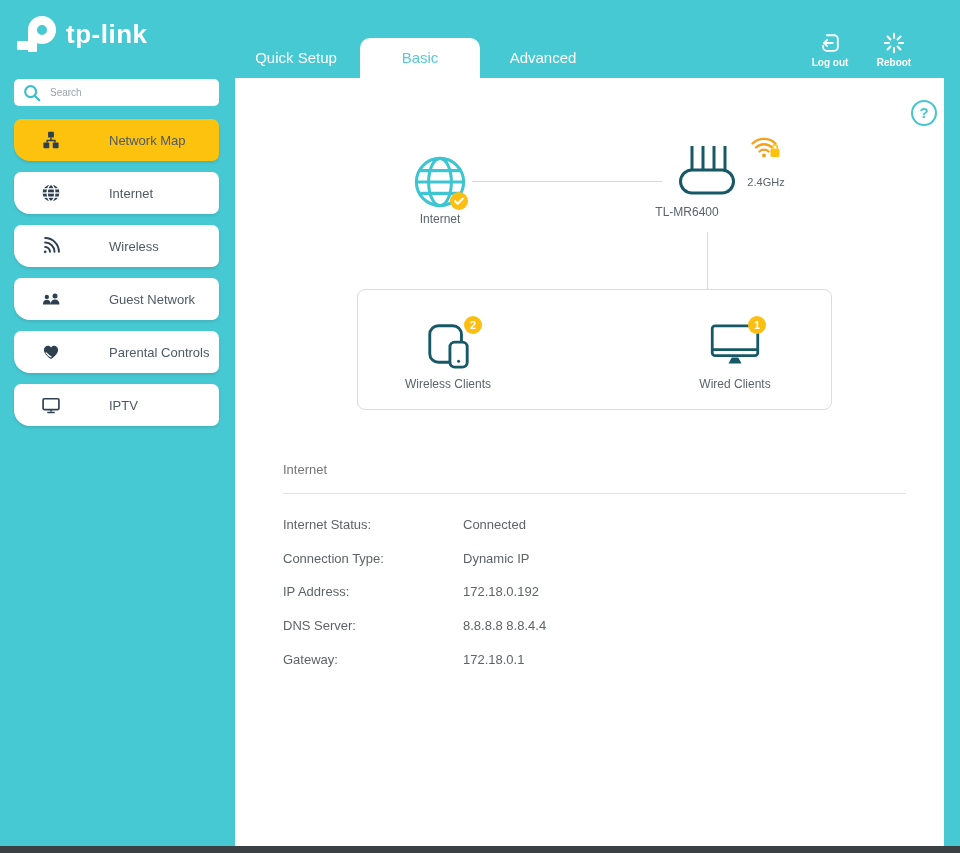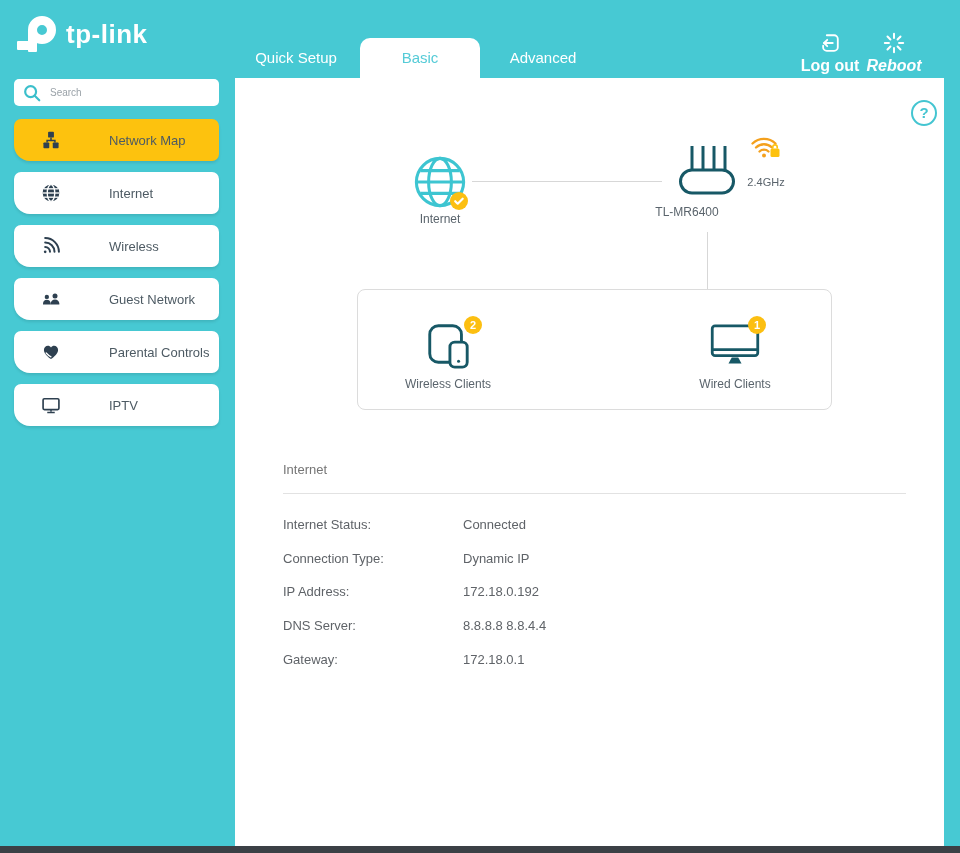--- a/index.html
+++ b/index.html
@@ -14,23 +14,23 @@
   .content-panel { position:absolute; left:235px; top:78px; width:709px; height:768px; background:#ffffff; }
 
   
   .logo { position:absolute; left:12px; top:8px; display:flex; align-items:center; color:#fff; }
   .logo .brand-text { font-size:26px; font-weight:bold; letter-spacing:0.5px; margin-left:2px; }
   .tab { position:absolute; top:38px; height:40px; line-height:40px; font-size:15px; color:#ffffff; text-align:center; cursor:pointer; }
   .tab-quick { left:236px; width:120px; }
   .tab-basic { left:360px; width:120px; background:#ffffff; color:#55cbd7; border-radius:10px 10px 0 0; }
   .tab-advanced { left:484px; width:118px; }
   .hdr-action { position:absolute; top:32px; width:64px; display:flex; flex-direction:column; align-items:center; gap:3px; color:#fff; cursor:pointer; }
-  .hdr-action span { font-size:16px; font-weight:bold; }
+  .hdr-action span { font-size:10px; font-weight:bold; }
   .act-logout { left:798px; }
-  .act-reboot { left:862px;font-style:italic; }
+  .act-reboot { left:862px; }
 
   
   .search-box { position:absolute; left:14px; top:79px; width:205px; height:27px; background:#fff; border-radius:5px; display:flex; align-items:center; padding-left:8px; }
   .search-box input { border:none; outline:none; width:150px; font-size:10px; color:#555; margin-left:8px; font-family:"Liberation Sans",sans-serif; }
   .search-box input::placeholder { color:#9aa2a8; }
   .side-item { position:absolute; left:14px; width:205px; height:42px; background:#ffffff; border-radius:7px 7px 7px 16px;
     display:flex; align-items:center; cursor:pointer; box-shadow:0 2px 3px rgba(0,0,0,0.10);gap:32px; }
   .side-item .ico { width:22px; height:22px; margin-left:26px; display:flex; align-items:center; justify-content:center; }
   .side-item .lbl { font-size:13px; color:#4d5a63; margin-left:15px; }
   .side-item.active { background:#fdc20e; }

